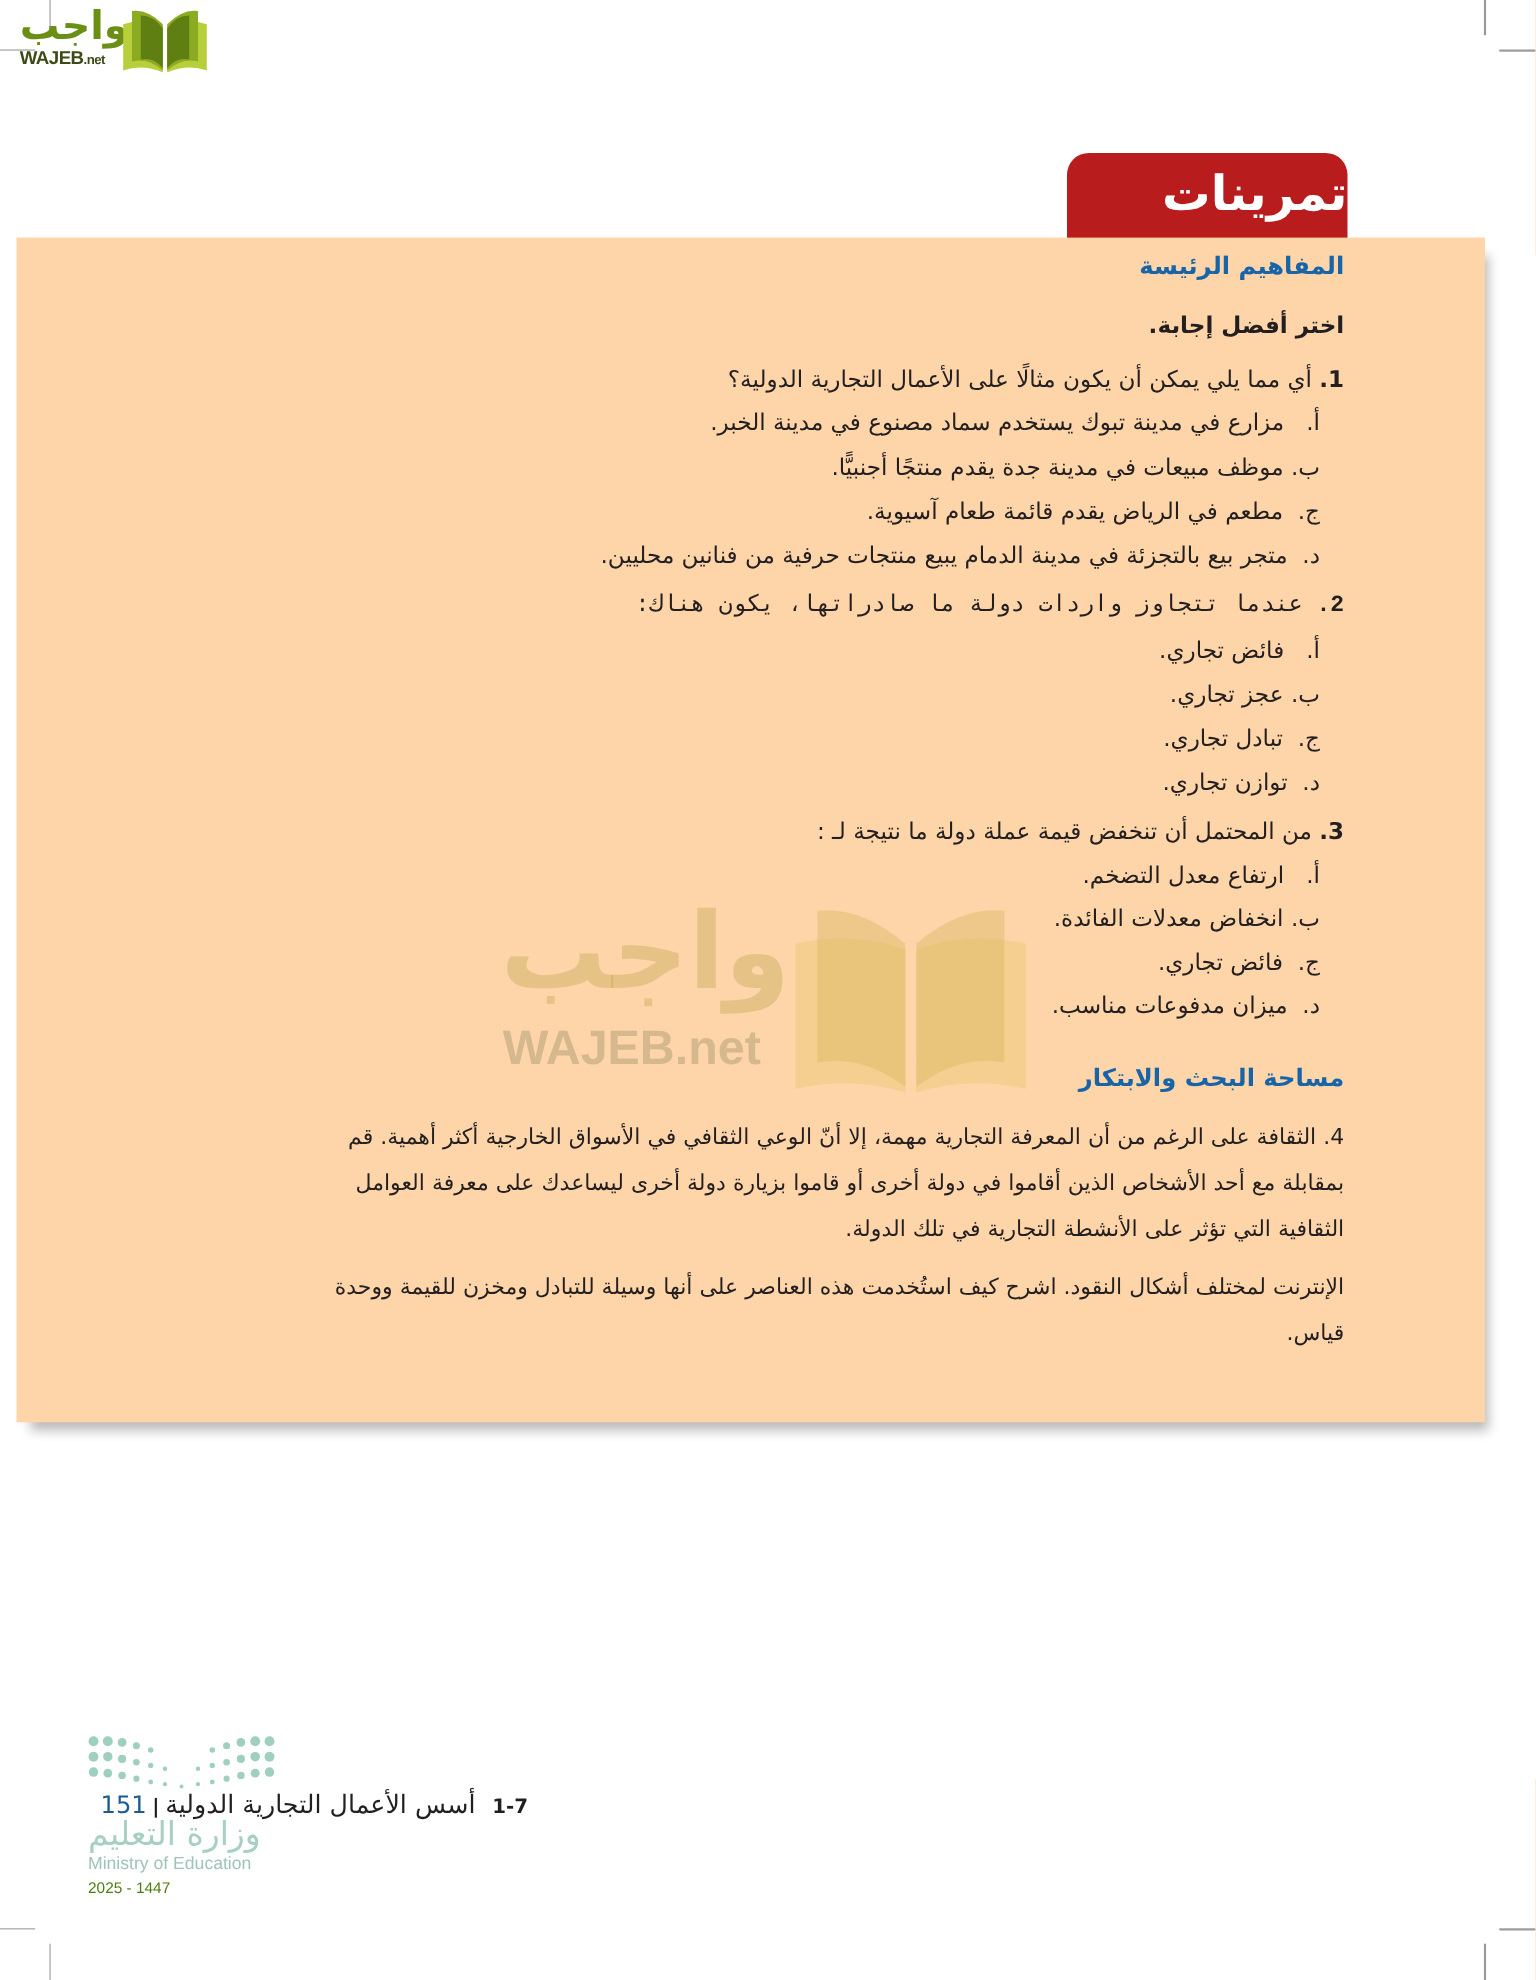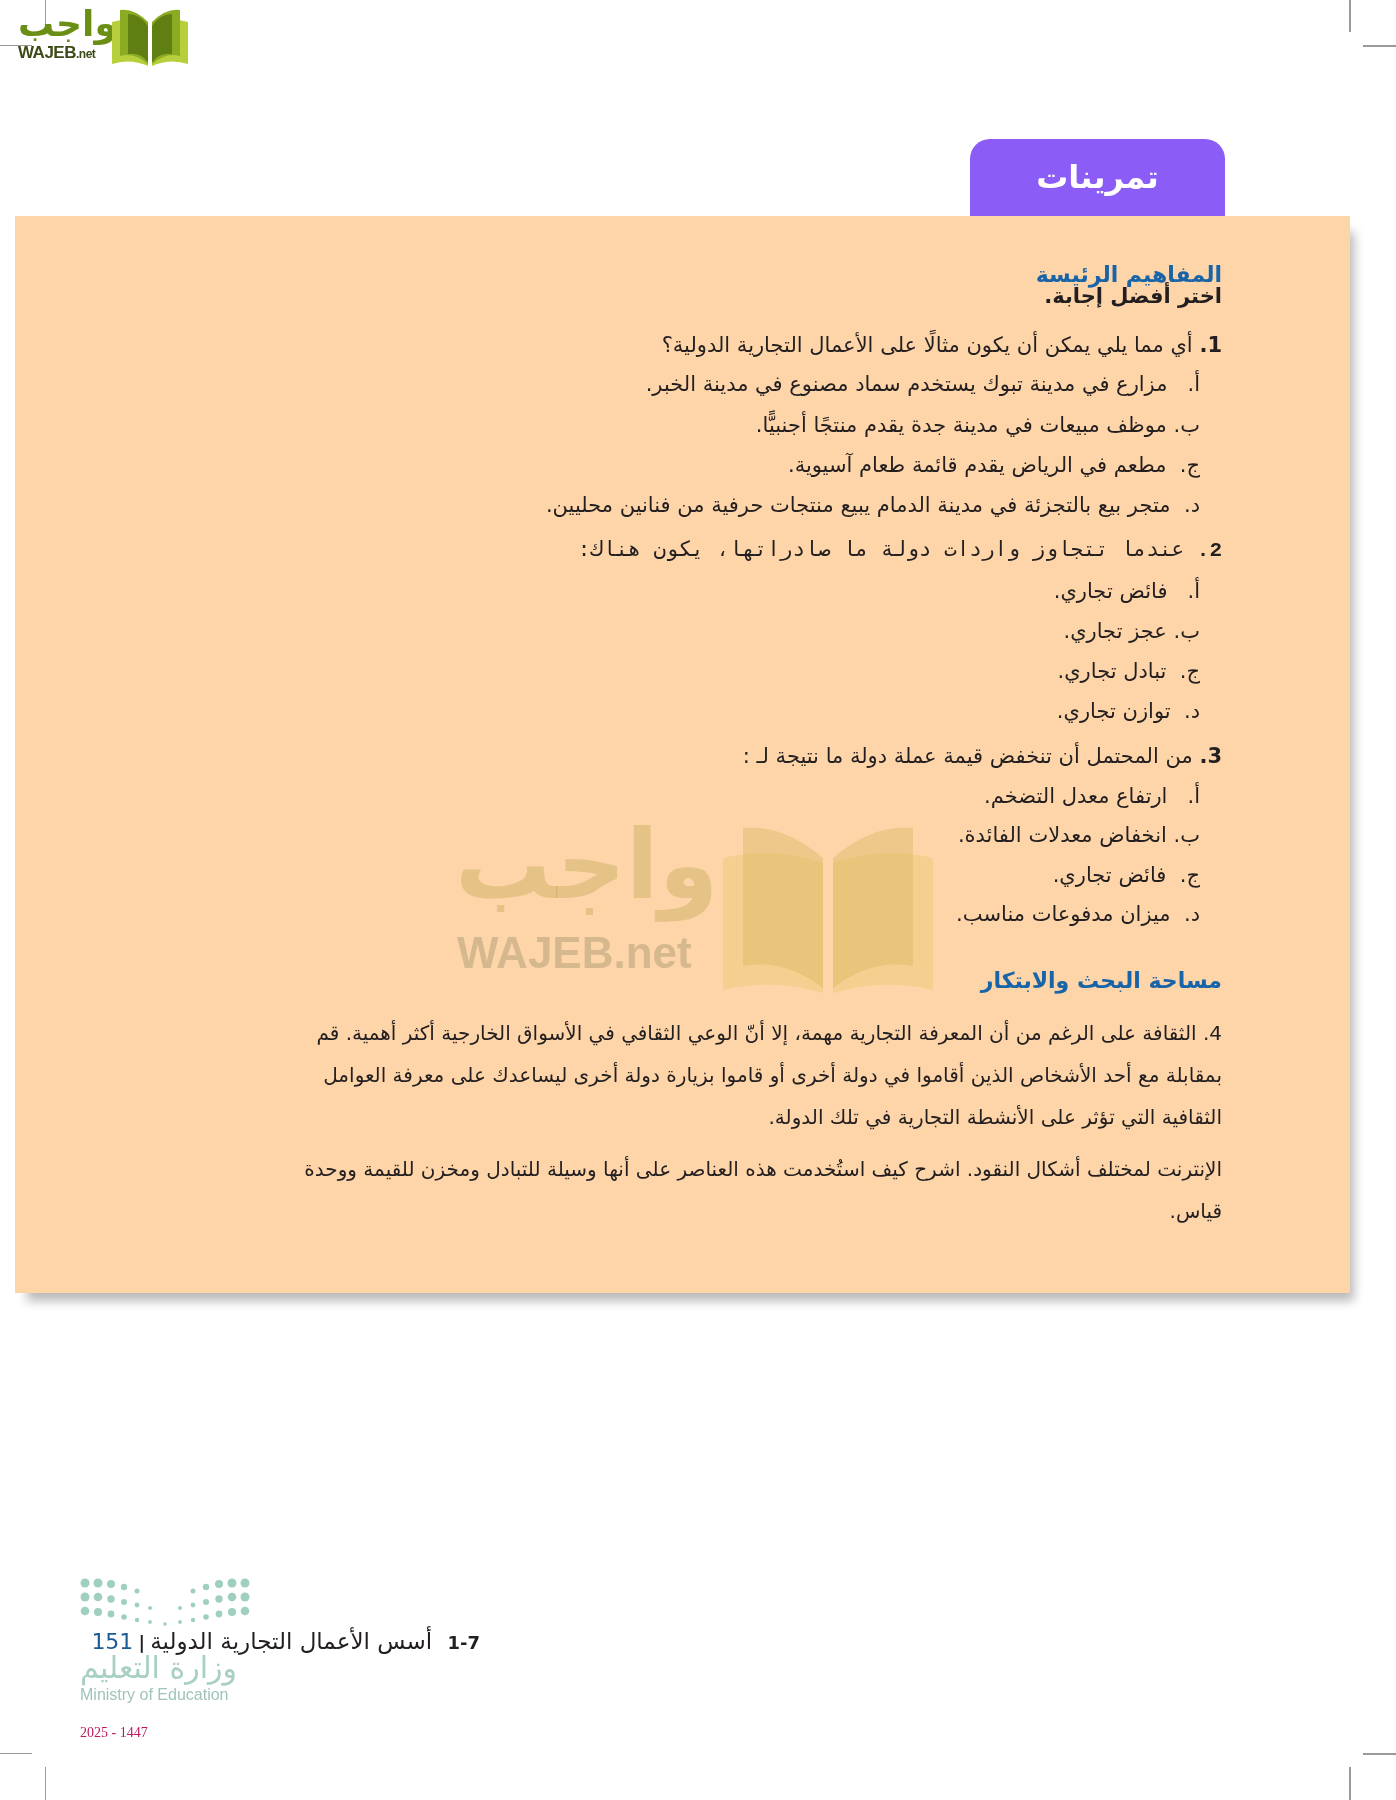--- a/index.html
+++ b/index.html
@@ -11,22 +11,22 @@
     
     .logo { position: absolute; left: 10px; top: 4px; width: 180px; height: 62px; }
     .logo .ar { position: absolute; left: 8px; top: 0px; font-size: 36px; font-weight: bold; color: #6b8f14; line-height: 40px; }
     .logo .en { position: absolute; left: 8px; top: 40px; font-size: 17px; font-weight: bold; color: #3c4a17; line-height: 18px; font-family: "Liberation Sans", sans-serif; letter-spacing: -0.5px; }
     .logo .en small { font-size: 12px; }
     .logo svg { position: absolute; left: 100px; top: 0; }
 
     
     .tab {
       position: absolute; left: 970px; top: 139px; width: 255px; height: 78px;
-      background: #8b5cf6; border-radius: 20px 20px 0 0;
-      color: #fff; font-weight: bold; font-size: 32px; text-align: center; line-height: 76px;
+      background: #b91c1c; border-radius: 20px 20px 0 0;
+      color: #fff; font-weight: bold; font-size: 44px; line-height: 76px;
       direction: rtl;
     }
     .panel {
       position: absolute; left: 15px; top: 216px; width: 1335px; height: 1077px;
       background: #fed5a9; box-shadow: 8px 12px 10px -4px #b9b9b9;
     }
     .rtl { direction: rtl; text-align: right; position: absolute; }
     .h-blue { color: #1864a8; font-weight: bold; font-size: 22px; }
     .instr { font-weight: bold; font-size: 21px; }
     .q { font-size: 21px; line-height: 40px; }
@@ -39,21 +39,21 @@
     .wm { position: absolute; left: 455px; top: 810px; width: 500px; height: 180px; pointer-events: none; }
     .wm .ar { position: absolute; left: 0; top: 0; font-size: 96px; font-weight: bold; color: rgba(200,170,90,0.45); line-height: 110px; }
     .wm .en { position: absolute; left: 2px; top: 118px; font-size: 44px; font-weight: bold; color: rgba(180,160,120,0.55); font-family: "Liberation Sans", sans-serif; }
     .wm svg { position: absolute; left: 268px; top: 8px; }
 
     
     .footer-dots { position: absolute; left: 80px; top: 1578px; }
     .footer-line { position: absolute; left: 80px; top: 1628px; width: 400px; height: 30px; direction: rtl; }
     .ministry-ar { position: absolute; left: 80px; top: 1650px; font-size: 30px; color: #a8cfc4; direction: rtl; }
     .ministry-en { position: absolute; left: 80px; top: 1686px; font-size: 16px; color: #9fc3bb; font-family: "Liberation Sans", sans-serif; }
-    .ministry-yr { position: absolute; left: 80px; top: 1708px; font-size: 14px; color: #be185d; font-family: Liberation Serif, serif; margin-top: 17px; }
+    .ministry-yr { position: absolute; left: 80px; top: 1708px; font-size: 14px; color: #4d7c0f; font-family: Liberation Sans, sans-serif; }
   </style>
 </head>
 <body>
 
 <div class="crop" style="left:45px;top:0;width:1px;height:32px;"></div>
 <div class="crop" style="left:0;top:45px;width:32px;height:1px;"></div>
 <div class="crop" style="left:1349px;top:0;width:2px;height:32px;"></div>
 <div class="crop" style="left:1363px;top:45px;width:33px;height:2px;"></div>
 <div class="crop" style="left:0;top:1753px;width:32px;height:1px;"></div>
 <div class="crop" style="left:45px;top:1767px;width:1px;height:33px;"></div>
@@ -81,21 +81,21 @@
   <span class="ar">واجب</span>
   <span class="en">WAJEB.net</span>
   <svg width="210" height="175" viewBox="0 0 210 175">
     <path d="M0 40 Q50 28 100 45 L100 175 Q50 160 0 172 Z" fill="rgba(235,200,110,0.45)"></path>
     <path d="M210 40 Q160 28 110 45 L110 175 Q160 160 210 172 Z" fill="rgba(235,200,110,0.45)"></path>
     <path d="M20 10 Q60 6 100 40 L100 170 Q60 140 20 148 Z" fill="rgba(220,185,100,0.45)"></path>
     <path d="M190 10 Q150 6 110 40 L110 170 Q150 140 190 148 Z" fill="rgba(220,185,100,0.45)"></path>
   </svg>
 </div>
 
-<div class="rtl h-blue" style="right:174px;top:230px;margin-top:32px;">المفاهيم الرئيسة</div>
+<div class="rtl h-blue" style="right:174px;top:230px;">المفاهيم الرئيسة</div>
 <div class="rtl instr" style="right:174px;top:284px;">اختر أفضل إجابة.</div>
 
 <div class="rtl q" style="right:174px;top:325px;">
   <b class="num">1.</b>
   <span>أي مما يلي يمكن أن يكون مثالًا على الأعمال التجارية الدولية؟</span>
 </div>
 <div class="rtl opt" style="right:196px;top:364px;margin-left:20px;"><span>أ.</span>&nbsp;&nbsp; <span>مزارع في مدينة تبوك يستخدم سماد مصنوع في مدينة الخبر.</span></div>
 <div class="rtl opt" style="right:196px;top:405px;"><span>ب.</span> <span>موظف مبيعات في مدينة جدة يقدم منتجًا أجنبيًّا.</span></div>
 <div class="rtl opt" style="right:196px;top:445px;"><span>ج.</span>&nbsp; <span>مطعم في الرياض يقدم قائمة طعام آسيوية.</span></div>
 <div class="rtl opt" style="right:196px;top:485px;"><span>د.</span>&nbsp; <span>متجر بيع بالتجزئة في مدينة الدمام يبيع منتجات حرفية من فنانين محليين.</span></div>

